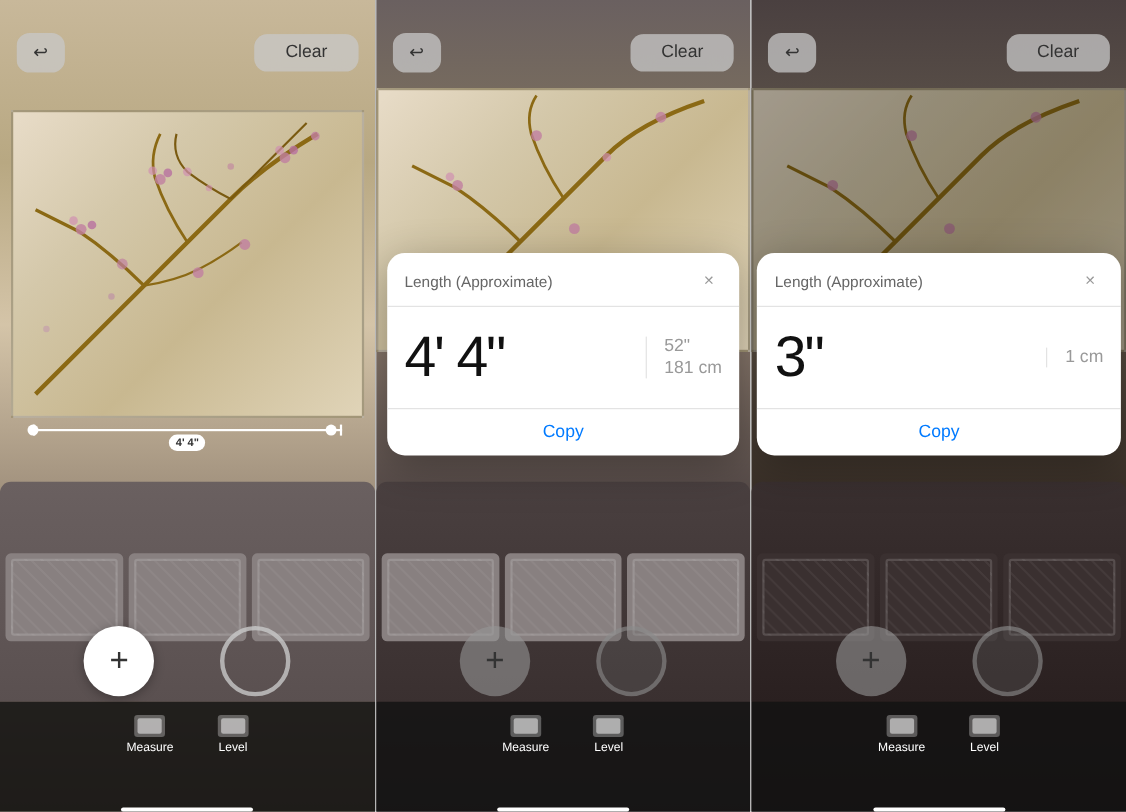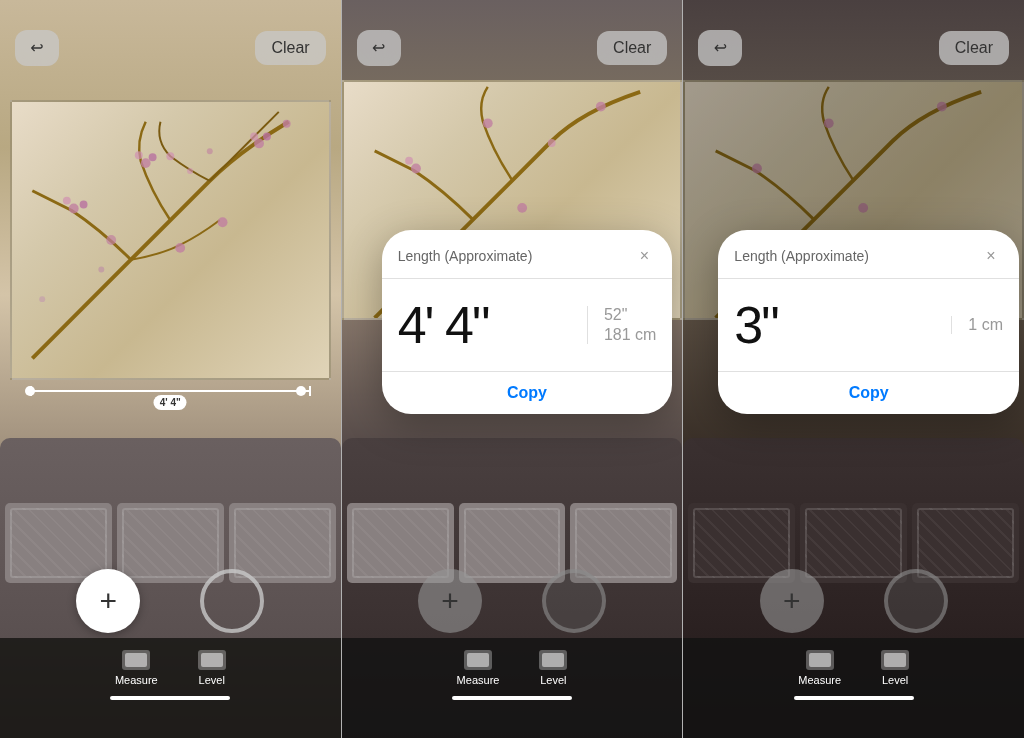--- a/index.html
+++ b/index.html
@@ -197,21 +197,21 @@
       display: flex;
       align-items: center;
       justify-content: space-between;
       padding: 20px 15px 10px;
     }
 
     .top-btn {
       background: rgba(200,200,200,0.75);
       border: none;
       border-radius: 12px;
-      padding: 8px 16px;
+      padding: 8px 28px;
       font-size: 16px;
       color: #333;
       cursor: pointer;
       display: flex;
       align-items: center;
       gap: 4px;
       backdrop-filter: blur(10px);
     }
 
     .back-btn {
@@ -226,21 +226,21 @@
       position: absolute;
       bottom: 0;
       left: 0;
       right: 0;
       height: 100px;
       z-index: 10;
       background: rgba(20,20,20,0.85);
       display: flex;
       flex-direction: column;
       align-items: center;
-      justify-content: flex-start;
+      justify-content: space-between;
       padding-top: 12px;
     }
 
     .bottom-tabs {
       display: flex;
       gap: 40px;
       align-items: center;
     }
 
     .bottom-tab {
@@ -330,24 +330,23 @@
     .circle-btn.dimmed {
       border-color: rgba(150,150,150,0.5);
       background: rgba(100,100,100,0.3);
     }
 
     
     .measure-popup {
       position: absolute;
       z-index: 20;
       background: white;
-      border-radius: 29px;
+      border-radius: 16px;
       overflow: hidden;
       box-shadow: 0 10px 40px rgba(0,0,0,0.3);
-      margin-left: 30px;
     }
 
     .panel-2 .measure-popup {
       top: 230px;
       left: 10px;
       right: 10px;
     }
 
     .panel-3 .measure-popup {
       top: 230px;
@@ -414,21 +413,21 @@
 
     .popup-footer {
       border-top: 1px solid #e0e0e0;
       padding: 12px;
       text-align: center;
     }
 
     .copy-btn {
       color: #007AFF;
       font-size: 16px;
-      font-weight: 700;
+      font-weight: 400;
       background: none;
       border: none;
       cursor: pointer;
     }
 
     
     .panel-divider {
       width: 1px;
       background: rgba(0,0,0,0.3);
       z-index: 100;

